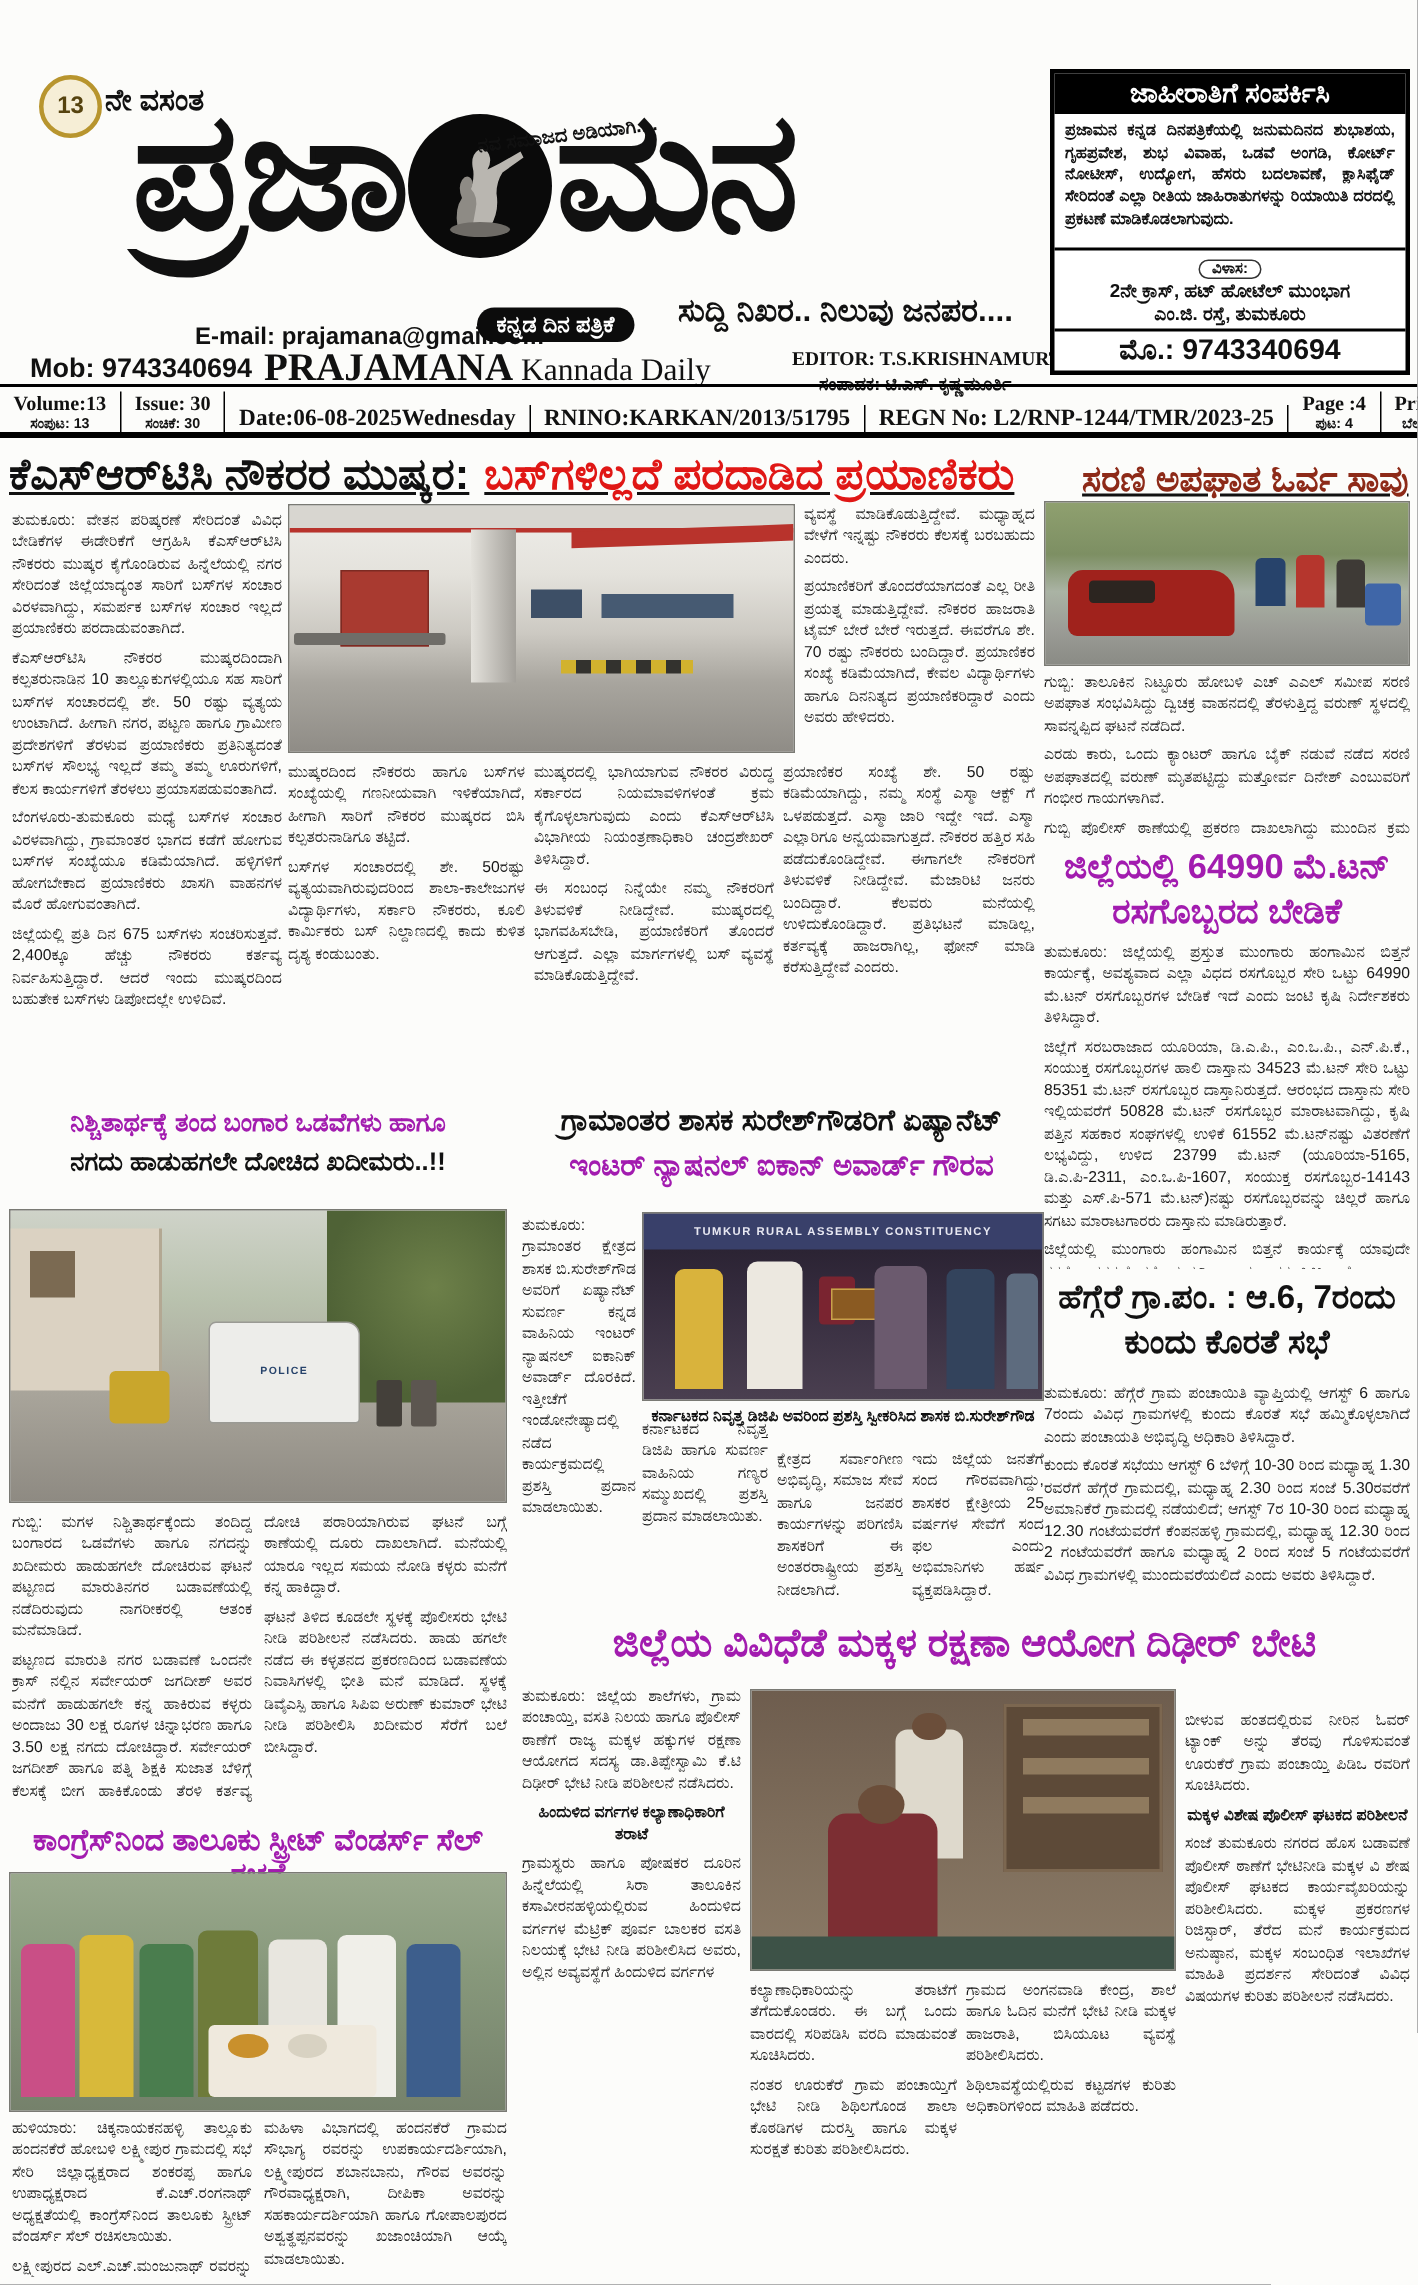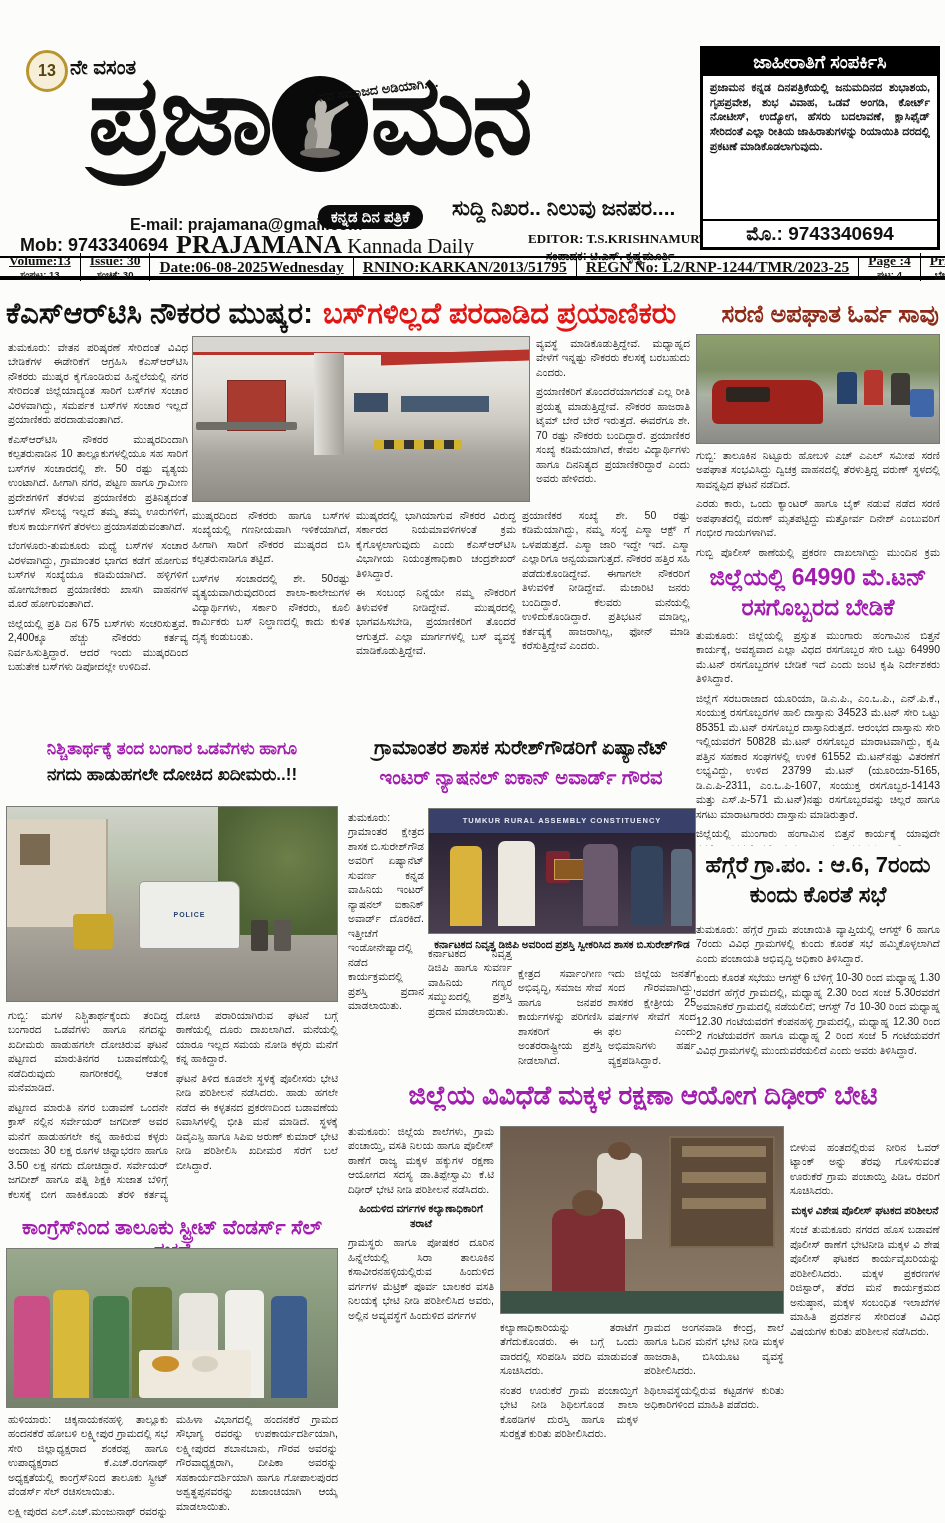--- a/index.html
+++ b/index.html
@@ -36,32 +36,32 @@
   .adbox{position:absolute;left:700px;top:46px;width:240px;height:204px;border:3px solid #000;
          box-sizing:border-box;background:#fff;display:flex;flex-direction:column;}
   .adbox .hd{background:#000;color:#fff;text-align:center;font-size:18px;font-weight:800;padding:3px 0;}
   .adbox .bd{padding:4px 7px;font-size:10.8px;font-weight:600;text-align:justify;line-height:1.36;flex:1;}
   .adbox .addr{border-top:2px solid #000;text-align:center;padding:2px 4px;}
   .adbox .addr .lbl{display:inline-block;border:1px solid #333;border-radius:8px;padding:0 8px;
                     font-size:10px;font-weight:700;}
   .adbox .addr .l1{font-size:12.5px;font-weight:700;}
   .adbox .phone{border-top:2px solid #000;text-align:center;font-size:19px;font-weight:800;padding:2px 0;}
   
-  .infobar{position:absolute;left:0;top:256px;width:945px;height:24px;border-top:2px solid #000;
-           border-bottom:4px solid #000;box-sizing:border-box;display:flex;align-items:center;text-decoration:underline;}
+  .infobar{position:absolute;left:0;top:256px;width:945px;height:36px;border-top:2px solid #000;
+           border-bottom:4px solid #000;box-sizing:border-box;display:flex;align-items:flex-end;}
   .ib{display:flex;flex-direction:column;justify-content:center;text-align:center;
       padding:0 9px;border-right:1.5px solid #000;}
   .ib:last-child{border-right:none;}
   .ib .en{font-family:"Liberation Serif",serif;font-weight:700;font-size:13.5px;white-space:nowrap;}
   .ib .kn{font-size:9.5px;font-weight:600;white-space:nowrap;}
   .ib.big .en{font-size:15.5px;}
   .grow{flex:1;}
   
   .mainhl{position:absolute;left:6px;top:294px;width:933px;height:40px;display:flex;
-          align-items:center;gap:10px;white-space:nowrap;}
+          align-items:flex-end;gap:10px;white-space:nowrap;text-decoration:underline;}
   .mainhl .b1{font-size:29px;font-weight:800;}
   .mainhl .r1{font-size:29px;font-weight:800;color:#e01715;}
   .mainhl .sp{flex:1;}
   .mainhl .acc{font-size:24px;font-weight:800;color:#8d2a18;}
   .red{color:#a21caf;}
   .shape{position:absolute;}
 </style>
 </head>
 <body>
 
@@ -89,20 +89,25 @@
   <div class="mh-editor-en">EDITOR: T.S.KRISHNAMURTHY</div>
   <div class="mh-editor-kn">ಸಂಪಾದಕ: ಟಿ.ಎಸ್. ಕೃಷ್ಣಮೂರ್ತಿ</div>
   <div class="mh-mob">Mob: 9743340694</div>
   <div class="mh-name">
     <span class="nm">PRAJAMANA</span><span class="sub"> Kannada Daily</span>
   </div>
 
   <div class="adbox">
     <div class="hd">ಜಾಹೀರಾತಿಗೆ ಸಂಪರ್ಕಿಸಿ</div>
     <div class="bd">ಪ್ರಜಾಮನ ಕನ್ನಡ ದಿನಪತ್ರಿಕೆಯಲ್ಲಿ ಜನುಮದಿನದ ಶುಭಾಶಯ, ಗೃಹಪ್ರವೇಶ, ಶುಭ ವಿವಾಹ, ಒಡವೆ ಅಂಗಡಿ, ಕೋರ್ಟ್ ನೋಟೀಸ್, ಉದ್ಯೋಗ, ಹೆಸರು ಬದಲಾವಣೆ, ಕ್ಲಾಸಿಫೈಡ್ ಸೇರಿದಂತೆ ಎಲ್ಲಾ ರೀತಿಯ ಜಾಹಿರಾತುಗಳನ್ನು ರಿಯಾಯಿತಿ ದರದಲ್ಲಿ ಪ್ರಕಟಣೆ ಮಾಡಿಕೊಡಲಾಗುವುದು.</div>
+    <div class="addr">
+      <span class="lbl">ವಿಳಾಸ:</span>
+      <div class="l1">2ನೇ ಕ್ರಾಸ್, ಹಟ್ ಹೋಟೆಲ್ ಮುಂಭಾಗ</div>
+      <div class="l1">ಎಂ.ಜಿ. ರಸ್ತೆ, ತುಮಕೂರು</div>
+    </div>
     <div class="phone">ಮೊ.: 9743340694</div>
   </div>
 
   <div class="infobar">
     <div class="ib">
       <span class="en">Volume:13</span>
       <span class="kn">ಸಂಪುಟ: 13</span>
     </div>
     <div class="ib">
       <span class="en">Issue: 30</span>

